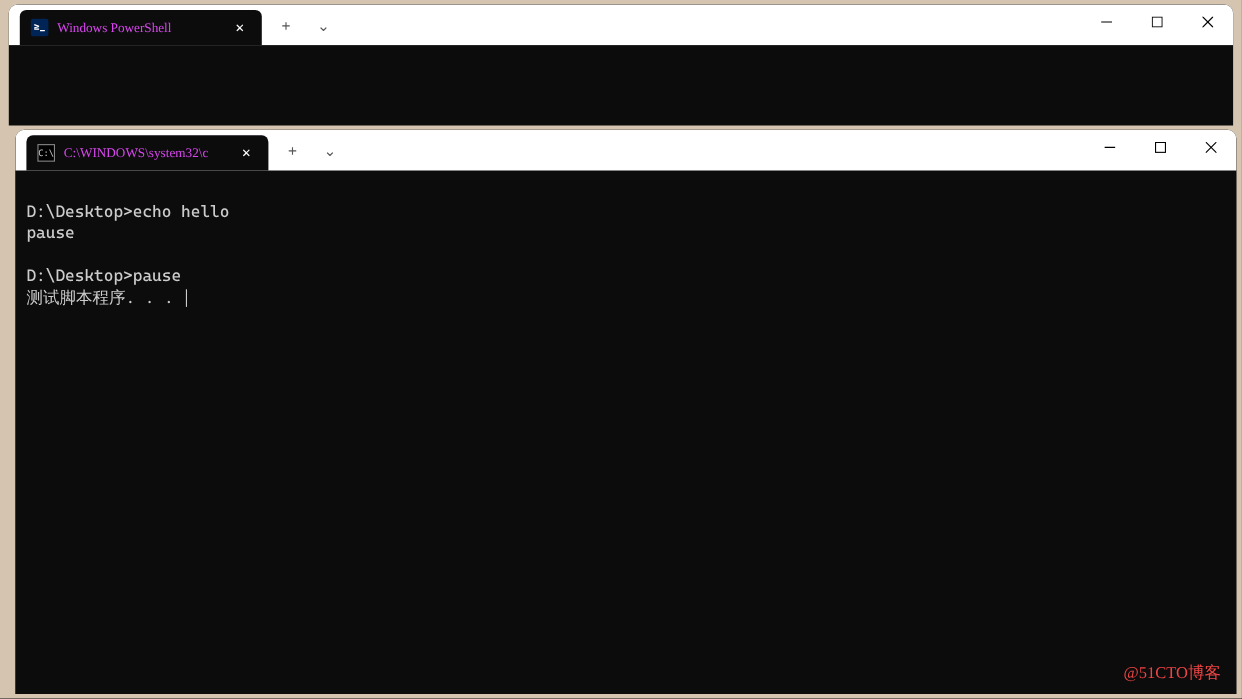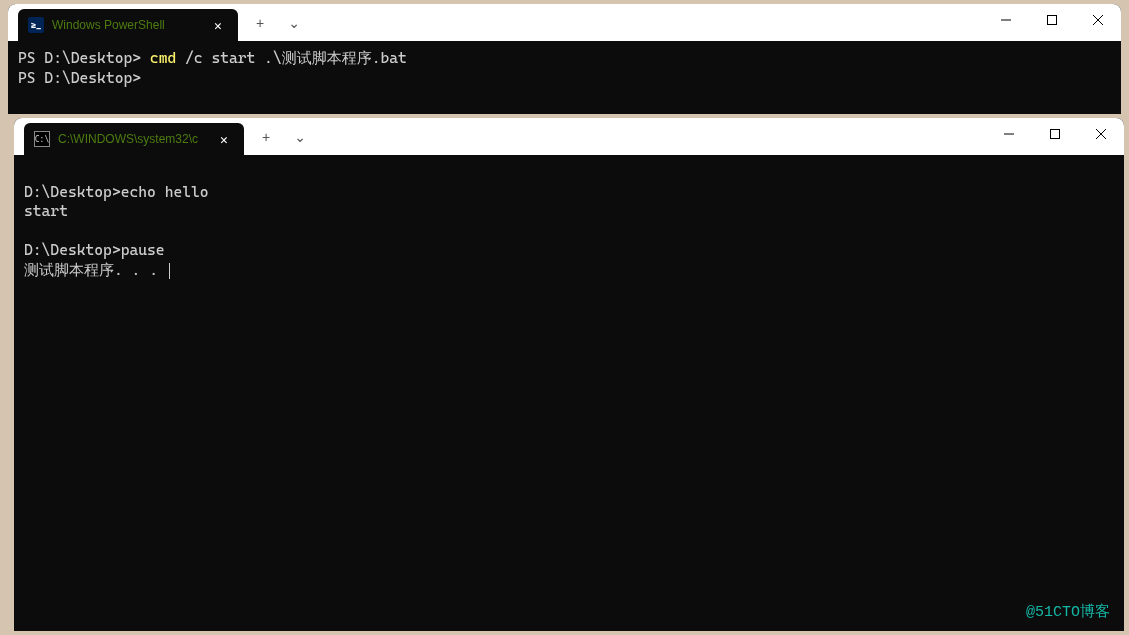--- a/index.html
+++ b/index.html
@@ -76,23 +76,23 @@
       background: #000;
       border: 1px solid #888;
       display: flex;
       align-items: center;
       justify-content: center;
       color: #ccc;
       font-size: 8px;
       font-family: monospace;
     }
     .tab-title {
-      color: #4d7c0f;
+      color: #d946ef;
       font-size: 12px;
-      font-family: Liberation Sans, sans-serif;
+      font-family: Liberation Serif, serif;
       white-space: nowrap;
       overflow: hidden;
       flex: 1;
     }
     .tab-close {
       color: #fff;
       font-size: 13px;
       width: 20px;
       height: 20px;
       display: flex;
@@ -152,23 +152,23 @@
       width: 1px;
       height: 16px;
       background: #cccccc;
       vertical-align: text-bottom;
       margin-left: 2px;
     }
     .watermark {
       position: absolute;
       right: 14px;
       bottom: 10px;
-      color: #14b8a6;
+      color: #ef4444;
       font-size: 15px;
-      font-family: Liberation Mono, monospace;
+      font-family: Liberation Serif, serif;
       margin-top: 48px;
     }
   </style>
 </head>
 <body>
 
 <div class="window window-1">
   <div class="titlebar">
     <div class="tab">
       <div class="tab-icon">
@@ -193,22 +193,20 @@
           </svg>
       </div>
       <div class="win-btn close-btn">
         <svg width="10" height="10" viewBox="0 0 10 10">
             <line x1="0" y1="0" x2="10" y2="10" stroke="currentColor" stroke-width="1"></line>
             <line x1="10" y1="0" x2="0" y2="10" stroke="currentColor" stroke-width="1"></line>
           </svg>
       </div>
     </div>
   </div>
-  <div class="terminal-body"><span class="ps-prompt">PS D:\Desktop&gt; </span><span class="cmd-highlight">cmd</span><span> /c start .\测试脚本程序.bat</span>
-<span class="ps-prompt">PS D:\Desktop&gt;</span></div>
 </div>
 
 <div class="window window-2">
   <div class="titlebar">
     <div class="tab">
       <div class="tab-icon">
         <div class="cmd-icon">C:\</div>
       </div>
       <div class="tab-title">C:\WINDOWS\system32\c</div>
       <div class="tab-close">✕</div>
@@ -231,18 +229,18 @@
       <div class="win-btn close-btn">
         <svg width="10" height="10" viewBox="0 0 10 10">
             <line x1="0" y1="0" x2="10" y2="10" stroke="currentColor" stroke-width="1"></line>
             <line x1="10" y1="0" x2="0" y2="10" stroke="currentColor" stroke-width="1"></line>
           </svg>
       </div>
     </div>
   </div>
   <div class="terminal-body">
 <span>D:\Desktop&gt;echo hello</span>
-<span>start</span>
+<span>pause</span>
 <span></span>
 <span>D:\Desktop&gt;pause</span>
 <span>测试脚本程序. . . </span><span class="cursor-block"></span></div>
   <div class="watermark">@51CTO博客</div>
 </div>
 
 </body></html>

